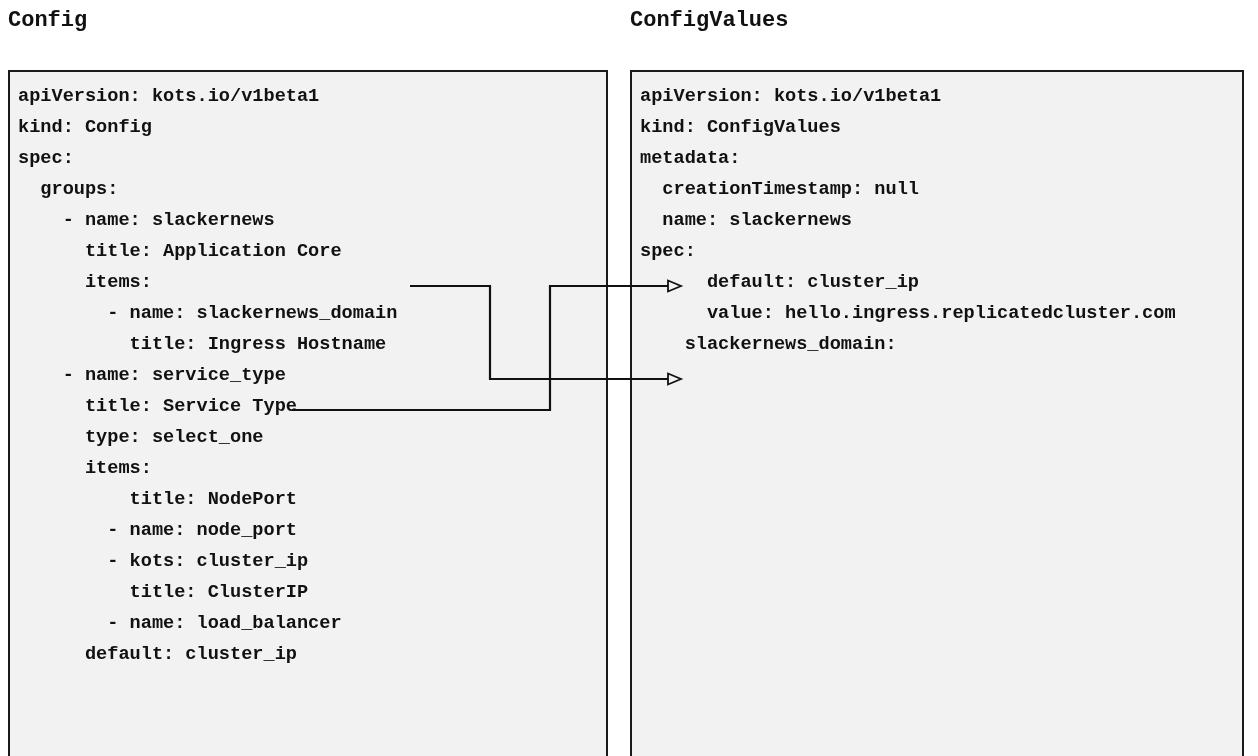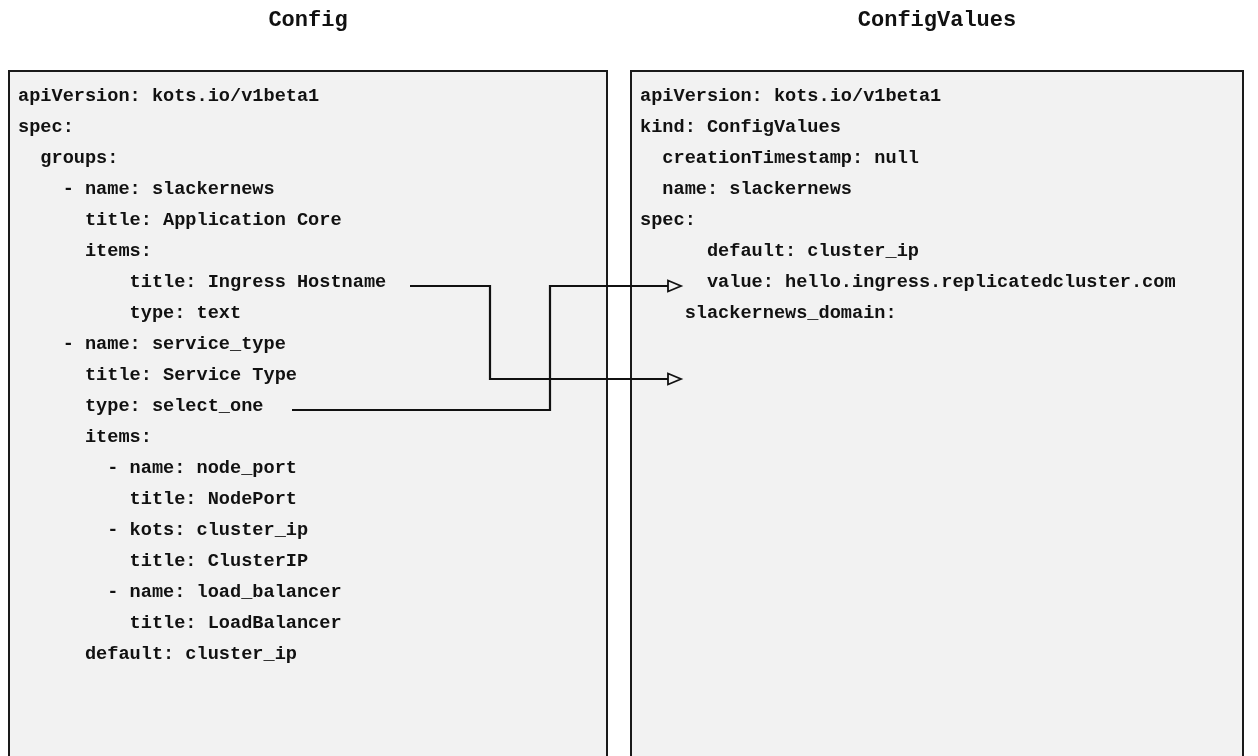--- a/index.html
+++ b/index.html
@@ -13,21 +13,21 @@
   .canvas{
     position:relative;
     width:1258px;height:756px;
     background:var(--canvas-bg);
     font-family:"Liberation Mono","DejaVu Sans Mono",monospace;
     overflow:hidden;
   }
   .panel-title{
     position:absolute;top:8px;
     font-size:22px;font-weight:bold;color:var(--text);
-    text-align:center;line-height:26px;
+    line-height:26px;
     letter-spacing:0;
     white-space:pre;
   }
   .panel-title.left{left:8px;width:600px;}
   .panel-title.right{left:630px;width:614px;}
   .panel{
     position:absolute;top:42px;height:717px;
     box-sizing:border-box;
     background:var(--panel-bg);
     border:2px solid var(--panel-border);
@@ -51,43 +51,44 @@
 </head>
 <body>
 
 <div class="canvas">
 
   <div class="panel-title left">Config</div>
   <div class="panel-title right">ConfigValues</div>
 
   <div class="panel left">
     <div class="yaml-line">apiVersion: kots.io/v1beta1</div>
+    <div class="yaml-line">kind: Config</div>
     <div class="yaml-line">spec:</div>
     <div class="yaml-line">  groups:</div>
     <div class="yaml-line">    - name: slackernews</div>
     <div class="yaml-line">      title: Application Core</div>
     <div class="yaml-line">      items:</div>
+    <div class="yaml-line">        - name: slackernews_domain</div>
     <div class="yaml-line">          title: Ingress Hostname</div>
-    <div class="yaml-line">          type: text</div>
     <div class="yaml-line">    - name: service_type</div>
     <div class="yaml-line">      title: Service Type</div>
     <div class="yaml-line">      type: select_one</div>
     <div class="yaml-line">      items:</div>
+    <div class="yaml-line">          title: NodePort</div>
     <div class="yaml-line">        - name: node_port</div>
-    <div class="yaml-line">          title: NodePort</div>
     <div class="yaml-line">        - kots: cluster_ip</div>
     <div class="yaml-line">          title: ClusterIP</div>
     <div class="yaml-line">        - name: load_balancer</div>
-    <div class="yaml-line">          title: LoadBalancer</div>
     <div class="yaml-line">      default: cluster_ip</div>
   </div>
 
   <div class="panel right">
     <div class="yaml-line">apiVersion: kots.io/v1beta1</div>
     <div class="yaml-line">kind: ConfigValues</div>
+    <div class="yaml-line">metadata:</div>
     <div class="yaml-line">  creationTimestamp: null</div>
     <div class="yaml-line">  name: slackernews</div>
     <div class="yaml-line">spec:</div>
     <div class="yaml-line">      default: cluster_ip</div>
     <div class="yaml-line">      value: hello.ingress.replicatedcluster.com</div>
     <div class="yaml-line">    slackernews_domain:</div>
   </div>
 
   <svg class="connectors" viewBox="0 0 1258 756" xmlns="http://www.w3.org/2000/svg">
 

